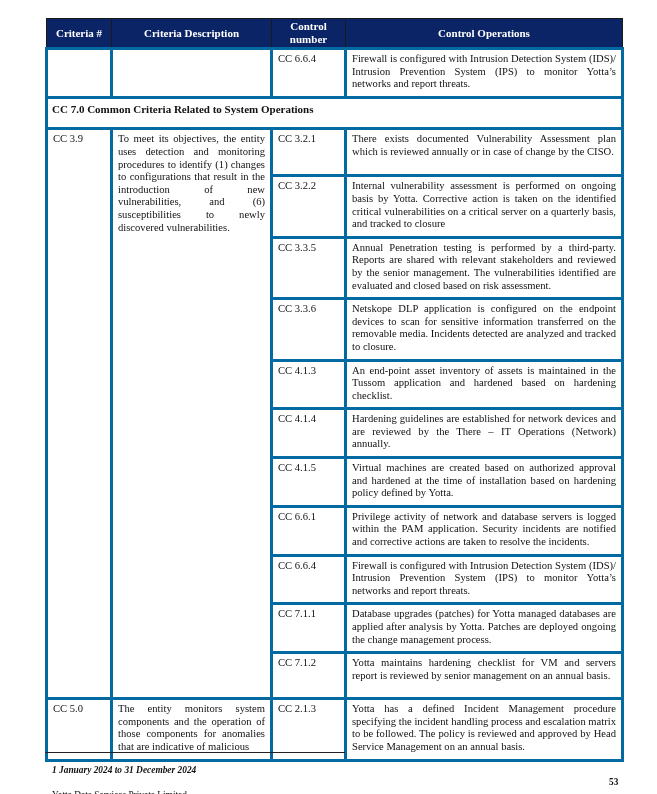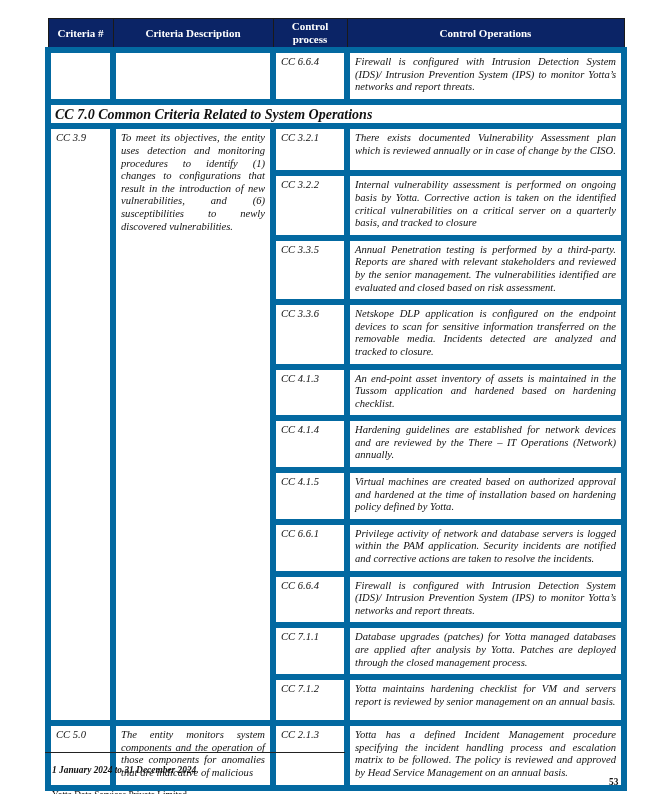--- a/index.html
+++ b/index.html
@@ -6,45 +6,45 @@
     body { width: 657px; height: 794px; position: relative; overflow: hidden;
            font-family: "Liberation Serif", serif; color: #111; }
     .tbl { position: absolute; left: 45px; top: 18px; width: 576px;
            border-collapse: collapse; table-layout: fixed; font-size: 10.6px; line-height: 12.6px; }
     .tbl col.c1 { width: 65px; }
     .tbl col.c2 { width: 160px; }
     .tbl col.c3 { width: 74px; }
     .tbl col.c4 { width: 277px; }
     .tbl th { background: #0b2466; color: #ffffff; font-weight: bold; font-size: 11px;
               border: 1px solid #1a1a1a; height: 28px; padding: 0 4px; text-align: center; line-height: 13px; }
-    .tbl td { border: 6px solid #0369a1; vertical-align: top; padding: 3px 5px 5px 5px; font-style: italic; }
+    .tbl td { border: 3px solid #0369a1; vertical-align: top; padding: 3px 5px 5px 5px; }
     .tbl td.desc { text-align: justify; }
     .tbl td.just { text-align: justify; }
-    .tbl td.section { font-weight: bold; font-size: 14px; padding: 4px 4px 2px 4px; }
+    .tbl td.section { font-weight: bold; font-size: 11px; padding: 4px 4px 12px 4px; }
     .footer-rule { position: absolute; left: 45px; top: 752px; width: 300px; height: 0;
                    border-top: 1px solid #222; }
     .footer-line1 { position: absolute; left: 52px; top: 790px; font-size: 9.4px; text-align: right; }
     .footer-line2 { position: absolute; left: 52px; top: 765px; font-size: 9.4px; font-style: italic; font-weight: bold; }
     .page-num { position: absolute; left: 609px; top: 777px; font-size: 9.4px; font-weight: bold; }
   </style>
 </head>
 <body>
 
 <table class="tbl">
   <colgroup>
       <col class="c1">
       <col class="c2">
       <col class="c3">
       <col class="c4">
     </colgroup>
   <thead>
     <tr>
       <th>Criteria #</th>
       <th>Criteria Description</th>
-      <th>Control process</th>
+      <th>Control number</th>
       <th>Control Operations</th>
     </tr>
   </thead>
   <tbody>
     <tr style="height:44px">
       <td></td>
       <td></td>
       <td>CC 6.6.4</td>
       <td class="desc">Firewall is configured with Intrusion Detection System (IDS)/ Intrusion Prevention System (IPS) to monitor Yotta’s networks and report threats.</td>
     </tr>
@@ -85,21 +85,21 @@
     <tr style="height:46px">
       <td>CC 6.6.1</td>
       <td class="desc">Privilege activity of network and database servers is logged within the PAM application. Security incidents are notified and corrective actions are taken to resolve the incidents.</td>
     </tr>
     <tr style="height:46px">
       <td>CC 6.6.4</td>
       <td class="desc">Firewall is configured with Intrusion Detection System (IDS)/ Intrusion Prevention System (IPS) to monitor Yotta’s networks and report threats.</td>
     </tr>
     <tr style="height:46px">
       <td>CC 7.1.1</td>
-      <td class="desc">Database upgrades (patches) for Yotta managed databases are applied after analysis by Yotta. Patches are deployed through the closed management process.</td>
+      <td class="desc">Database upgrades (patches) for Yotta managed databases are applied after analysis by Yotta. Patches are deployed ongoing the change management process.</td>
     </tr>
     <tr style="height:46px">
       <td>CC 7.1.2</td>
       <td class="desc">Yotta maintains hardening checklist for VM and servers report is reviewed by senior management on an annual basis.</td>
     </tr>
 
     <tr style="height:58px">
       <td>CC 5.0</td>
       <td class="just">The entity monitors system components and the operation of those components for anomalies that are indicative of malicious</td>
       <td>CC 2.1.3</td>

